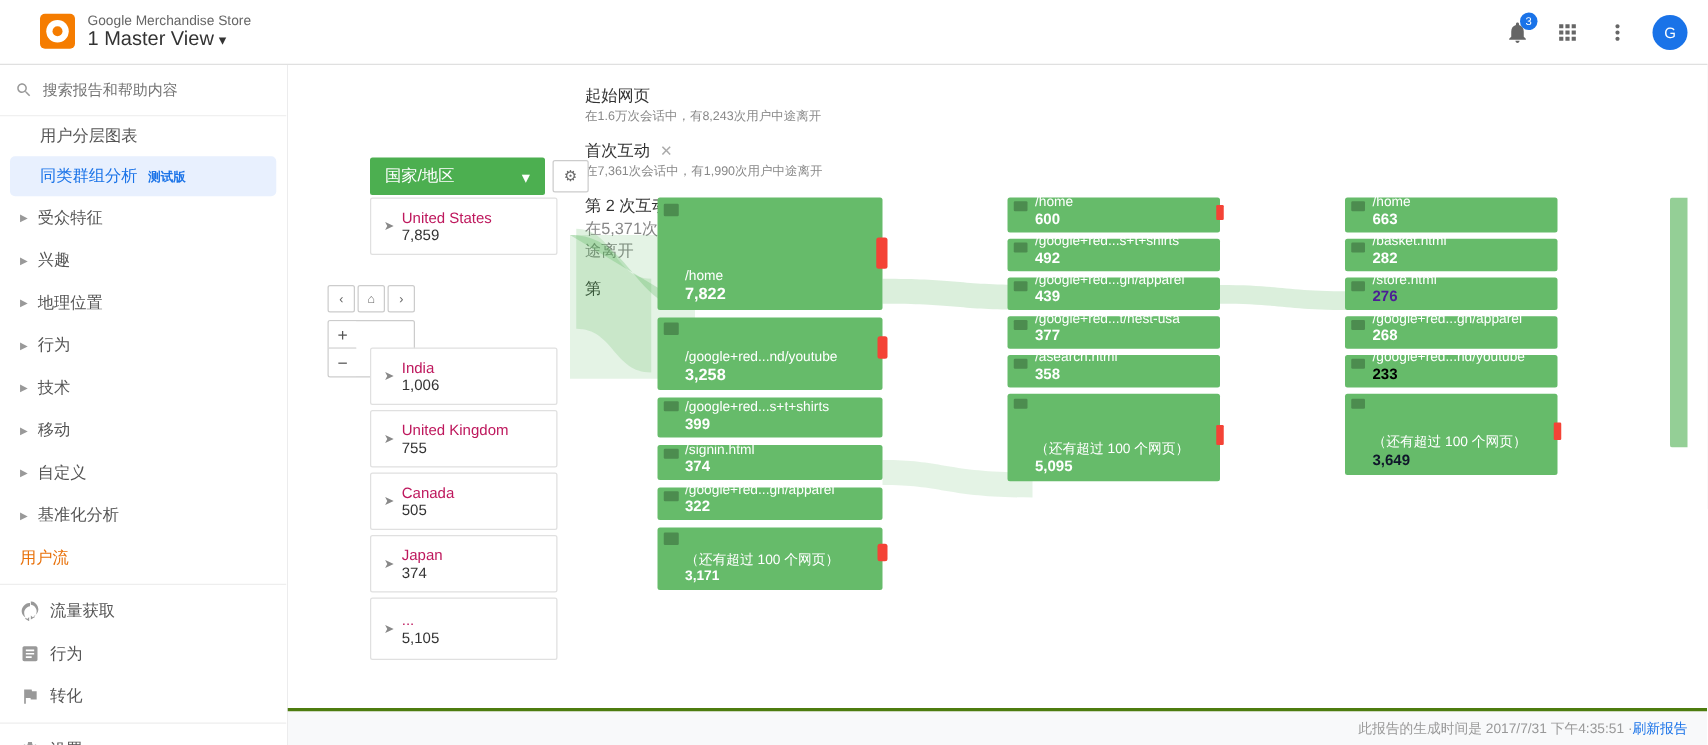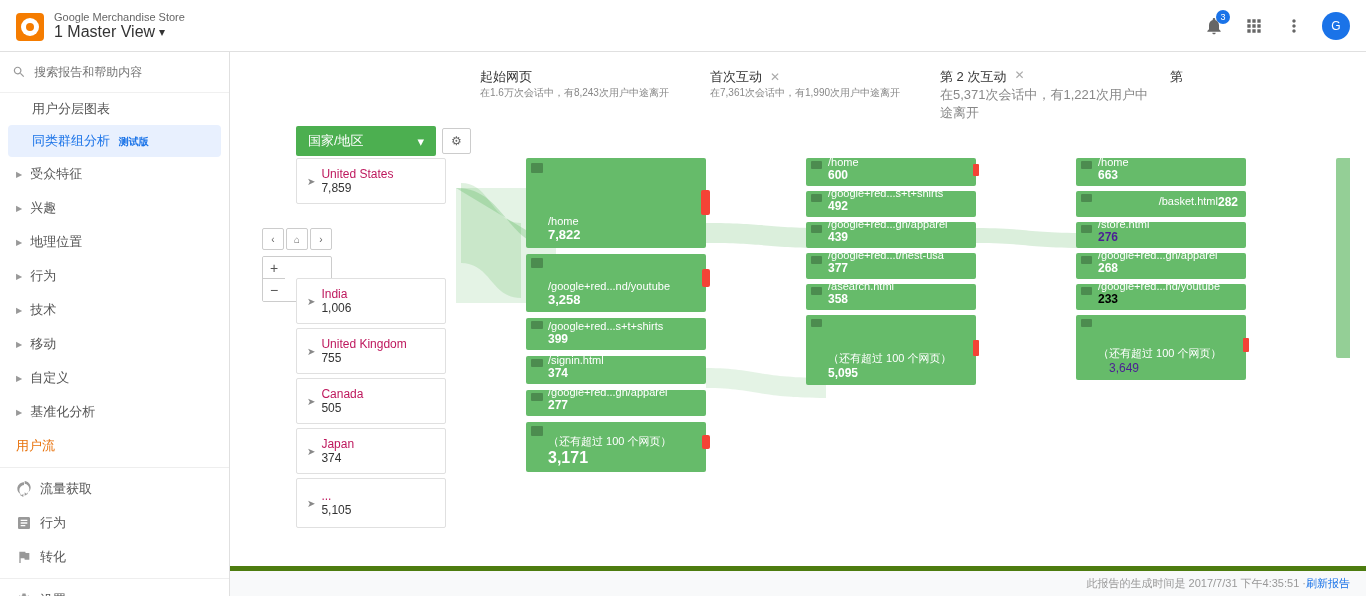--- a/index.html
+++ b/index.html
@@ -4,21 +4,21 @@
   <style>
     * { box-sizing: border-box; margin: 0; padding: 0; }
     body { font-family: 'Arial', sans-serif; font-size: 12px; background: #f1f3f4; color: #333; overflow: hidden; }
     
     
     .header {
       display: flex; align-items: center; justify-content: space-between;
       background: #fff; height: 52px; padding: 0 16px;
       border-bottom: 1px solid #e0e0e0; position: fixed; top: 0; left: 0; right: 0; z-index: 100;
     }
-    .header-left { display: flex; align-items: flex-end; gap: 10px; }
+    .header-left { display: flex; align-items: flex-start; gap: 10px; margin-left: 16px; }
     .ga-logo { width: 28px; height: 28px; background: #f57c00; border-radius: 4px; display: flex; align-items: center; justify-content: center; }
     .ga-logo-inner { width: 18px; height: 18px; border-radius: 50%; background: #fff; display: flex; align-items: center; justify-content: center; }
     .ga-logo-dot { width: 8px; height: 8px; border-radius: 50%; background: #f57c00; }
     .header-title { display: flex; flex-direction: column; }
     .header-app-name { font-size: 11px; color: #666; }
     .header-view { font-size: 16px; font-weight: 500; color: #333; display: flex; align-items: center; gap: 4px; }
     .header-right { display: flex; align-items: center; gap: 16px; }
     .header-icon { width: 24px; height: 24px; display: flex; align-items: center; justify-content: center; cursor: pointer; color: #666; position: relative; }
     .badge { position: absolute; top: -4px; right: -4px; background: #1a73e8; color: #fff; border-radius: 50%; width: 14px; height: 14px; font-size: 9px; display: flex; align-items: center; justify-content: center; }
     .avatar { width: 28px; height: 28px; border-radius: 50%; background: #1a73e8; display: flex; align-items: center; justify-content: center; color: #fff; font-size: 12px; }
@@ -52,21 +52,21 @@
     .country-item { background: #fff; border: 1px solid #e0e0e0; border-radius: 2px; padding: 8px 10px; margin-bottom: 6px; cursor: pointer; display: flex; align-items: center; gap: 6px; width: 150px; }
     .country-name { font-size: 12px; color: #be185d; font-weight: 500; }
     .country-count { font-size: 12px; color: #333; }
 
     
     .connections-svg { position: absolute; top: 0; left: 0; width: 100%; height: 100%; pointer-events: none; }
     .country-dropdown { display: flex; align-items: center; gap: 4px; background: #4caf50; color: #fff; border: none; padding: 6px 12px; border-radius: 2px; cursor: pointer; font-size: 13px; width: 140px; justify-content: space-between; }
     .settings-btn { background: #fff; border: 1px solid #ccc; padding: 5px 8px; cursor: pointer; border-radius: 2px; color: #666; font-size: 12px; }
 
     
-    .footer { position: fixed; bottom: 0; left: 230px; right: 0; height: 30px; background: #f8f9fa; border-top: 5px solid #4d7c0f; display: flex; align-items: center; justify-content: flex-end; padding: 0 16px; font-size: 11px; color: #999; margin-top: 39px; }
+    .footer { position: fixed; bottom: 0; left: 230px; right: 0; height: 30px; background: #f8f9fa; border-top: 3px solid #4d7c0f; display: flex; align-items: center; justify-content: flex-end; padding: 0 16px; font-size: 11px; color: #999; margin-top: 39px; }
     .footer a { color: #1a73e8; text-decoration: none; cursor: pointer; }
     .col-title { font-size: 13px; font-weight: 500; color: #333; }
     .col-subtitle { font-size: 11px; color: #888; }
 
     .flow-wrapper { position: relative; width: 100%; height: 540px; overflow: hidden; }
 
   </style>
 </head>
 <body>
 
@@ -193,21 +193,21 @@
           <path d="M19.14,12.94c0.04-0.3,0.06-0.61,0.06-0.94c0-0.32-0.02-0.64-0.07-0.94l2.03-1.58c0.18-0.14,0.23-0.41,0.12-0.61 l-1.92-3.32c-0.12-0.22-0.37-0.29-0.59-0.22l-2.39,0.96c-0.5-0.38-1.03-0.7-1.62-0.94L14.4,2.81c-0.04-0.24-0.24-0.41-0.48-0.41 h-3.84c-0.24,0-0.43,0.17-0.47,0.41L9.25,5.35C8.66,5.59,8.12,5.92,7.63,6.29L5.24,5.33c-0.22-0.08-0.47,0-0.59,0.22L2.74,8.87 C2.62,9.08,2.66,9.34,2.86,9.48l2.03,1.58C4.84,11.36,4.8,11.69,4.8,12s0.02,0.64,0.07,0.94l-2.03,1.58 c-0.18,0.14-0.23,0.41-0.12,0.61l1.92,3.32c0.12,0.22,0.37,0.29,0.59,0.22l2.39-0.96c0.5,0.38,1.03,0.7,1.62,0.94l0.36,2.54 c0.05,0.24,0.24,0.41,0.48,0.41h3.84c0.24,0,0.44-0.17,0.47-0.41l0.36-2.54c0.59-0.24,1.13-0.56,1.62-0.94l2.39,0.96 c0.22,0.08,0.47,0,0.59-0.22l1.92-3.32c0.12-0.22,0.07-0.47-0.12-0.61L19.14,12.94z M12,15.6c-1.98,0-3.6-1.62-3.6-3.6 s1.62-3.6,3.6-3.6s3.6,1.62,3.6,3.6S13.98,15.6,12,15.6z"></path>
         </svg>
     </span>
     <span>设置</span>
   </div>
 </div>
 
 <div class="main">
   <div class="flow-wrapper">
 
-    <div style="position: absolute; top: 0; left: 224px; display: flex; gap: 0;">
+    <div style="position: absolute; top: 0; left: 212px; display: flex; gap: 12px; flex-direction: column;">
       <div style="width: 230px; padding-left: 10px;">
         <div class="col-title">起始网页</div>
         <div class="col-subtitle" style="font-size:10px;color:#888;width:220px;">在1.6万次会话中，有8,243次用户中途离开</div>
       </div>
       <div style="width: 230px; padding-left: 10px; display: flex; flex-direction: column;">
         <div style="display:flex;align-items:center;gap:8px;">
           <div class="col-title">首次互动</div>
           <span style="color:#aaa;font-size:12px;cursor:pointer;">✕</span>
         </div>
         <div class="col-subtitle" style="font-size:10px;color:#888;width:220px;">在7,361次会话中，有1,990次用户中途离开</div>
@@ -335,27 +335,27 @@
 
       <div style="background: #66bb6a; border-radius: 2px; padding: 4px 8px 4px 22px; margin-bottom: 6px; height: 28px; position: relative; display: flex; flex-direction: column; justify-content: flex-end; cursor: pointer;">
         <div style="position:absolute;top:3px;left:5px;width:12px;height:8px;background:rgba(0,0,0,0.25);border-radius:1px;"></div>
         <div style="font-size:11px;color:#fff;">/signin.html</div>
         <div style="font-size:12px;color:#fff;font-weight:600;">374</div>
       </div>
 
       <div style="background: #66bb6a; border-radius: 2px; padding: 4px 8px 4px 22px; margin-bottom: 6px; height: 26px; position: relative; display: flex; flex-direction: column; justify-content: flex-end; cursor: pointer;">
         <div style="position:absolute;top:3px;left:5px;width:12px;height:8px;background:rgba(0,0,0,0.25);border-radius:1px;"></div>
         <div style="font-size:11px;color:#fff;">/google+red...gn/apparel</div>
-        <div style="font-size:12px;color:#fff;font-weight:600;">277</div>
+        <div style="font-size:12px;color:#fff;font-weight:600;">322</div>
       </div>
 
       <div style="background: #66bb6a; border-radius: 2px; padding: 5px 8px 5px 22px; margin-bottom: 6px; height: 50px; position: relative; display: flex; flex-direction: column; justify-content: flex-end; cursor: pointer;">
         <div style="position:absolute;top:4px;left:5px;width:12px;height:10px;background:rgba(0,0,0,0.25);border-radius:1px;"></div>
         <div style="font-size:11px;color:#fff;">（还有超过 100 个网页）</div>
-        <div style="font-size:16px;color:#fff;font-weight:600;">3,171</div>
+        <div style="font-size:11px;color:#fff;font-weight:600;">3,171</div>
         <div style="position:absolute;right:-4px;top:25%;width:8px;height:14px;background:#f44336;border-radius:2px;"></div>
       </div>
     </div>
 
     <div style="position: absolute; top: 90px; left: 560px; width: 170px;">
 
       <div style="background: #66bb6a; border-radius: 2px; padding: 4px 8px 4px 22px; margin-bottom: 5px; height: 28px; position: relative; display: flex; flex-direction: column; justify-content: flex-end; cursor: pointer;">
         <div style="position:absolute;top:3px;left:5px;width:11px;height:8px;background:rgba(0,0,0,0.25);border-radius:1px;"></div>
         <div style="font-size:11px;color:#fff;">/home</div>
         <div style="font-size:12px;color:#fff;font-weight:600;">600</div>
@@ -395,21 +395,21 @@
     </div>
 
     <div style="position: absolute; top: 90px; left: 830px; width: 170px;">
 
       <div style="background: #66bb6a; border-radius: 2px; padding: 4px 8px 4px 22px; margin-bottom: 5px; height: 28px; position: relative; display: flex; flex-direction: column; justify-content: flex-end; cursor: pointer;">
         <div style="position:absolute;top:3px;left:5px;width:11px;height:8px;background:rgba(0,0,0,0.25);border-radius:1px;"></div>
         <div style="font-size:11px;color:#fff;">/home</div>
         <div style="font-size:12px;color:#fff;font-weight:600;">663</div>
       </div>
 
-      <div style="background: #66bb6a; border-radius: 2px; padding: 4px 8px 4px 22px; margin-bottom: 5px; height: 26px; position: relative; display: flex; flex-direction: row; justify-content: flex-end; cursor: pointer;">
+      <div style="background: #66bb6a; border-radius: 2px; padding: 4px 8px 4px 22px; margin-bottom: 5px; height: 26px; position: relative; display: flex; flex-direction: column; justify-content: flex-end; cursor: pointer;">
         <div style="position:absolute;top:3px;left:5px;width:11px;height:8px;background:rgba(0,0,0,0.25);border-radius:1px;"></div>
         <div style="font-size:11px;color:#fff;">/basket.html</div>
         <div style="font-size:12px;color:#fff;font-weight:600;">282</div>
       </div>
 
       <div style="background: #66bb6a; border-radius: 2px; padding: 4px 8px 4px 22px; margin-bottom: 5px; height: 26px; position: relative; display: flex; flex-direction: column; justify-content: flex-end; cursor: pointer;">
         <div style="position:absolute;top:3px;left:5px;width:11px;height:8px;background:rgba(0,0,0,0.25);border-radius:1px;"></div>
         <div style="font-size:11px;color:#fff;">/store.html</div>
         <div style="font-size:12px;color:#4c1d95;font-weight:600;">276</div>
       </div>
@@ -422,21 +422,21 @@
 
       <div style="background: #66bb6a; border-radius: 2px; padding: 4px 8px 4px 22px; margin-bottom: 5px; height: 26px; position: relative; display: flex; flex-direction: column; justify-content: flex-end; cursor: pointer;">
         <div style="position:absolute;top:3px;left:5px;width:11px;height:8px;background:rgba(0,0,0,0.25);border-radius:1px;"></div>
         <div style="font-size:11px;color:#fff;">/google+red...nd/youtube</div>
         <div style="font-size:12px;color:#000000;font-weight:600;">233</div>
       </div>
 
       <div style="background: #66bb6a; border-radius: 2px; padding: 5px 8px 5px 22px; margin-bottom: 5px; height: 65px; position: relative; display: flex; flex-direction: column; justify-content: flex-end; cursor: pointer;">
         <div style="position:absolute;top:4px;left:5px;width:11px;height:8px;background:rgba(0,0,0,0.25);border-radius:1px;"></div>
         <div style="font-size:11px;color:#fff;">（还有超过 100 个网页）</div>
-        <div style="font-size:12px;color:#4c1d95;font-weight:400;margin-left:11px;">3,649</div>
+        <div style="font-size:12px;color:#0f172a;font-weight:700;">3,649</div>
         <div style="position:absolute;right:-3px;top:35%;width:6px;height:14px;background:#f44336;border-radius:1px;"></div>
       </div>
     </div>
 
     <div style="position: absolute; top: 90px; left: 1090px; width: 60px; overflow: hidden;">
       <div style="background: #66bb6a; border-radius: 2px; height: 200px; width: 55px; opacity: 0.7; cursor: pointer;"></div>
     </div>
 
   </div>
 </div>

